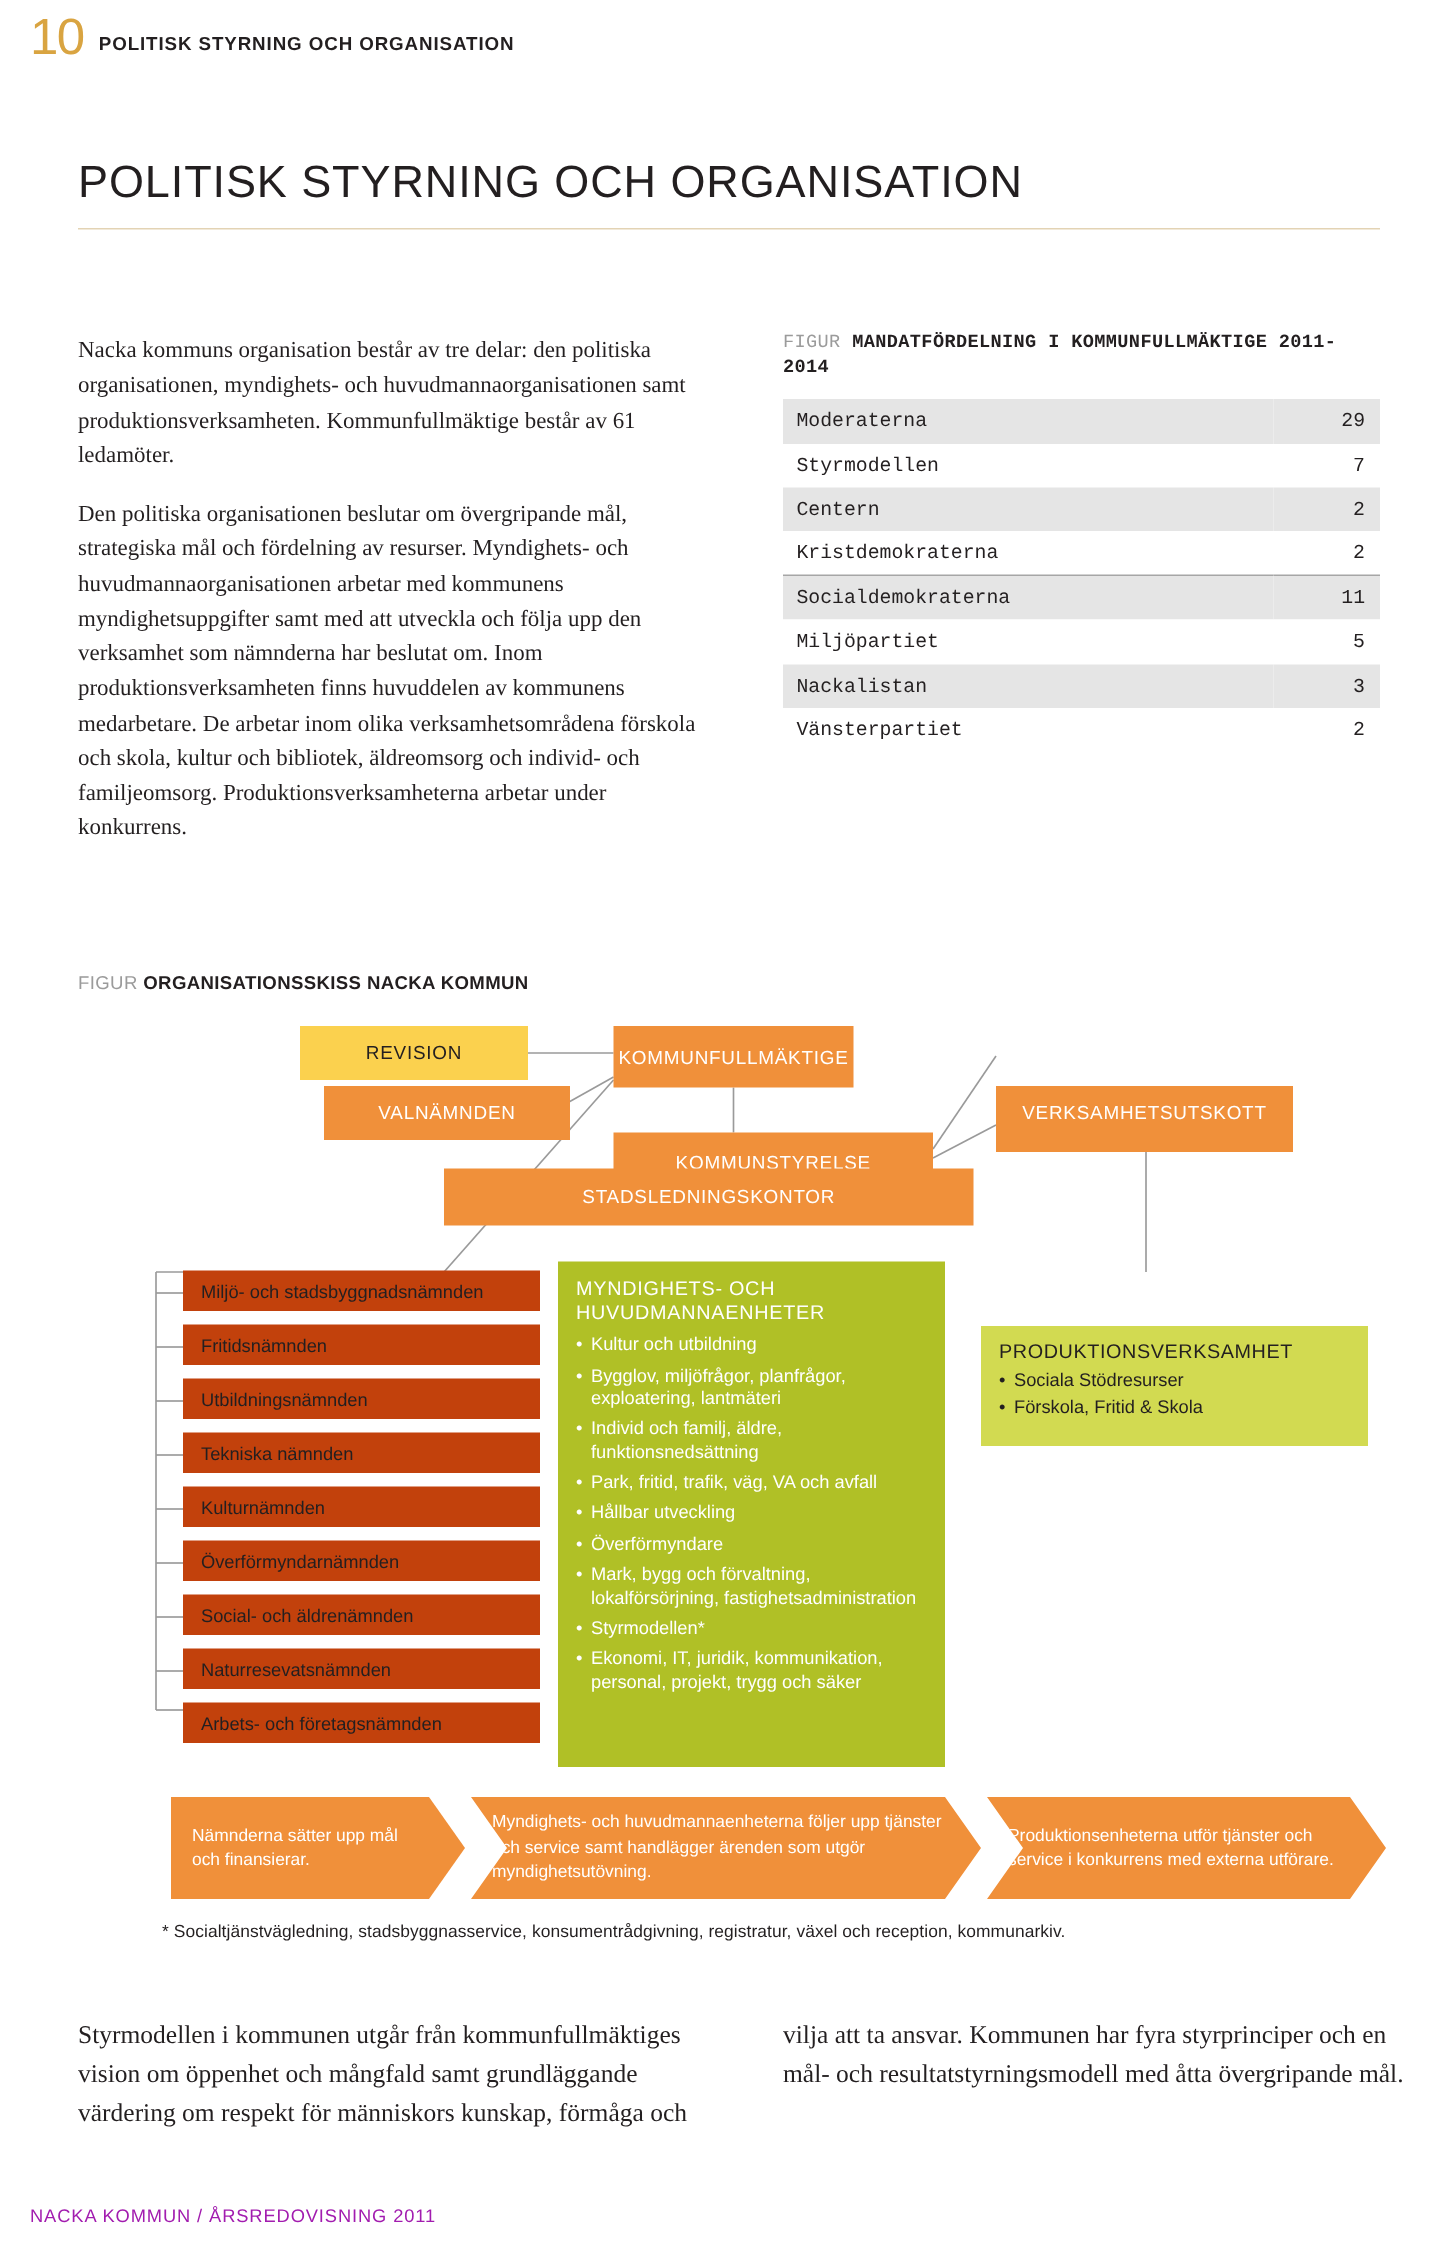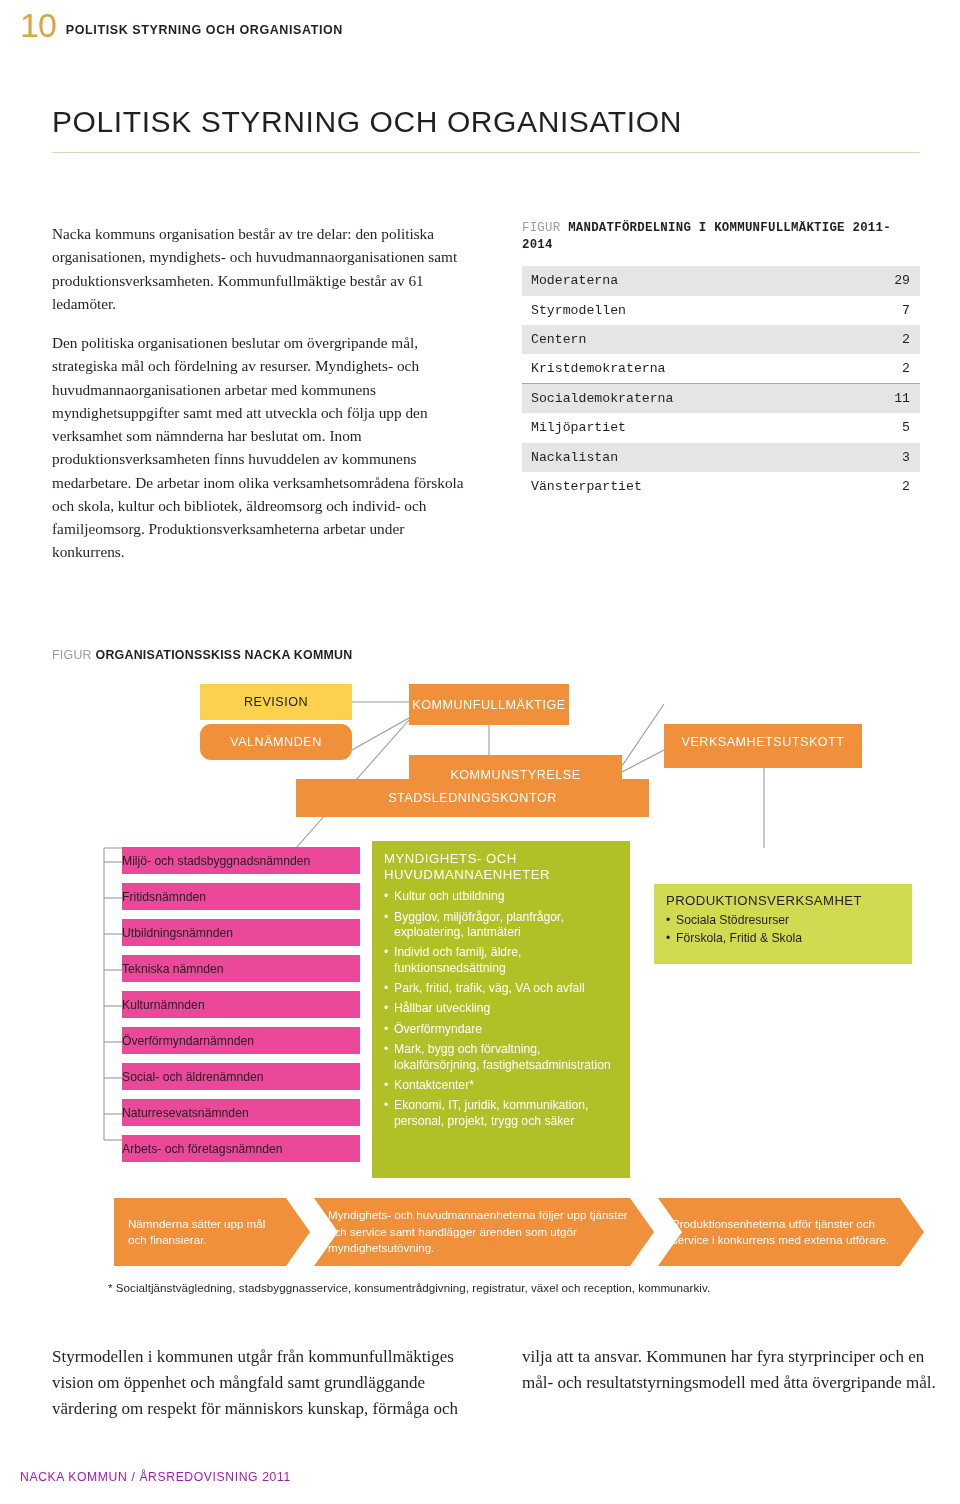--- a/index.html
+++ b/index.html
@@ -66,22 +66,23 @@
   .box{
     position:absolute;box-sizing:border-box;
     display:flex;align-items:center;justify-content:center;
     font-size:12.6px;letter-spacing:.5px;text-align:center;
     color:#ffffff;background:#f0903a;
   }
   .box.yellow{background:#fbd14e;color:#231f20;}
 
   .nbox{
     position:absolute;box-sizing:border-box;
-    background:#ec4899;color:#231f20;
+    background:#c2410c;color:#231f20;
     font-size:12.2px;display:flex;align-items:center;
+    padding-left:12px;
   }
 
   .greenpanel{
     position:absolute;box-sizing:border-box;background:#b0c026;
     color:#ffffff;padding:10px 12px 12px 12px;
   }
   .greenpanel .ghead{
     font-size:13.2px;letter-spacing:.5px;line-height:1.22;margin-bottom:6px;
   }
   .greenpanel ul{list-style:none;margin:0;padding:0;}
@@ -228,21 +229,21 @@
         <line x1="52" y1="460" x2="70" y2="460"></line>
 
         <line x1="712" y1="86" x2="712" y2="168"></line>
         <line x1="712" y1="168" x2="712" y2="168"></line>
 
         <line x1="400" y1="200" x2="400" y2="168"></line>
       </g>
     </svg>
 
     <div class="box yellow" style="left:148px;top:4px;width:152px;height:36px;">REVISION</div>
-    <div class="box" style="left:148px;top:44px;width:152px;height:36px;border-radius:11px;">VALNÄMNDEN</div>
+    <div class="box" style="left:164px;top:44px;width:164px;height:36px;">VALNÄMNDEN</div>
     <div class="box" style="left:357px;top:4px;width:160px;height:41px;">KOMMUNFULLMÄKTIGE</div>
     <div class="box" style="left:357px;top:75px;width:213px;height:40px;">KOMMUNSTYRELSE</div>
     <div class="box" style="left:612px;top:4px;width:198px;height:36px;margin-top:48px;">ARBETSUTSKOTT</div>
     <div class="box" style="left:612px;top:44px;width:198px;height:36px;">VERKSAMHETSUTSKOTT</div>
     <div class="box" style="left:244px;top:99px;width:353px;height:38px;">STADSLEDNINGSKONTOR</div>
 
     <div class="nbox" style="left:70px;top:167px;width:238px;height:27px;">Miljö- och stadsbyggnadsnämnden</div>
     <div class="nbox" style="left:70px;top:203px;width:238px;height:27px;">Fritidsnämnden</div>
     <div class="nbox" style="left:70px;top:239px;width:238px;height:27px;">Utbildningsnämnden</div>
     <div class="nbox" style="left:70px;top:275px;width:238px;height:27px;">Tekniska nämnden</div>
@@ -255,21 +256,21 @@
     <div class="greenpanel" style="left:320px;top:161px;width:258px;height:337px;">
       <div class="ghead">MYNDIGHETS- OCH HUVUDMANNAENHETER</div>
       <ul>
         <li>Kultur och utbildning</li>
         <li>Bygglov, miljöfrågor, planfrågor, exploatering, lantmäteri</li>
         <li>Individ och familj, äldre, funktionsnedsättning</li>
         <li>Park, fritid, trafik, väg, VA och avfall</li>
         <li>Hållbar utveckling</li>
         <li>Överförmyndare</li>
         <li>Mark, bygg och förvaltning, lokalförsörjning, fastighetsadministration</li>
-        <li>Kontaktcenter*</li>
+        <li>Styrmodellen*</li>
         <li>Ekonomi, IT, juridik, kommunikation, personal, projekt, trygg och säker</li>
       </ul>
     </div>
 
     <div class="limepanel" style="left:602px;top:161px;width:258px;height:80px;margin-top:43px;">
       <div class="ghead">PRODUKTIONSVERKSAMHET</div>
       <ul>
         <li>Sociala Stödresurser</li>
         <li>Förskola, Fritid &amp; Skola</li>
       </ul>

